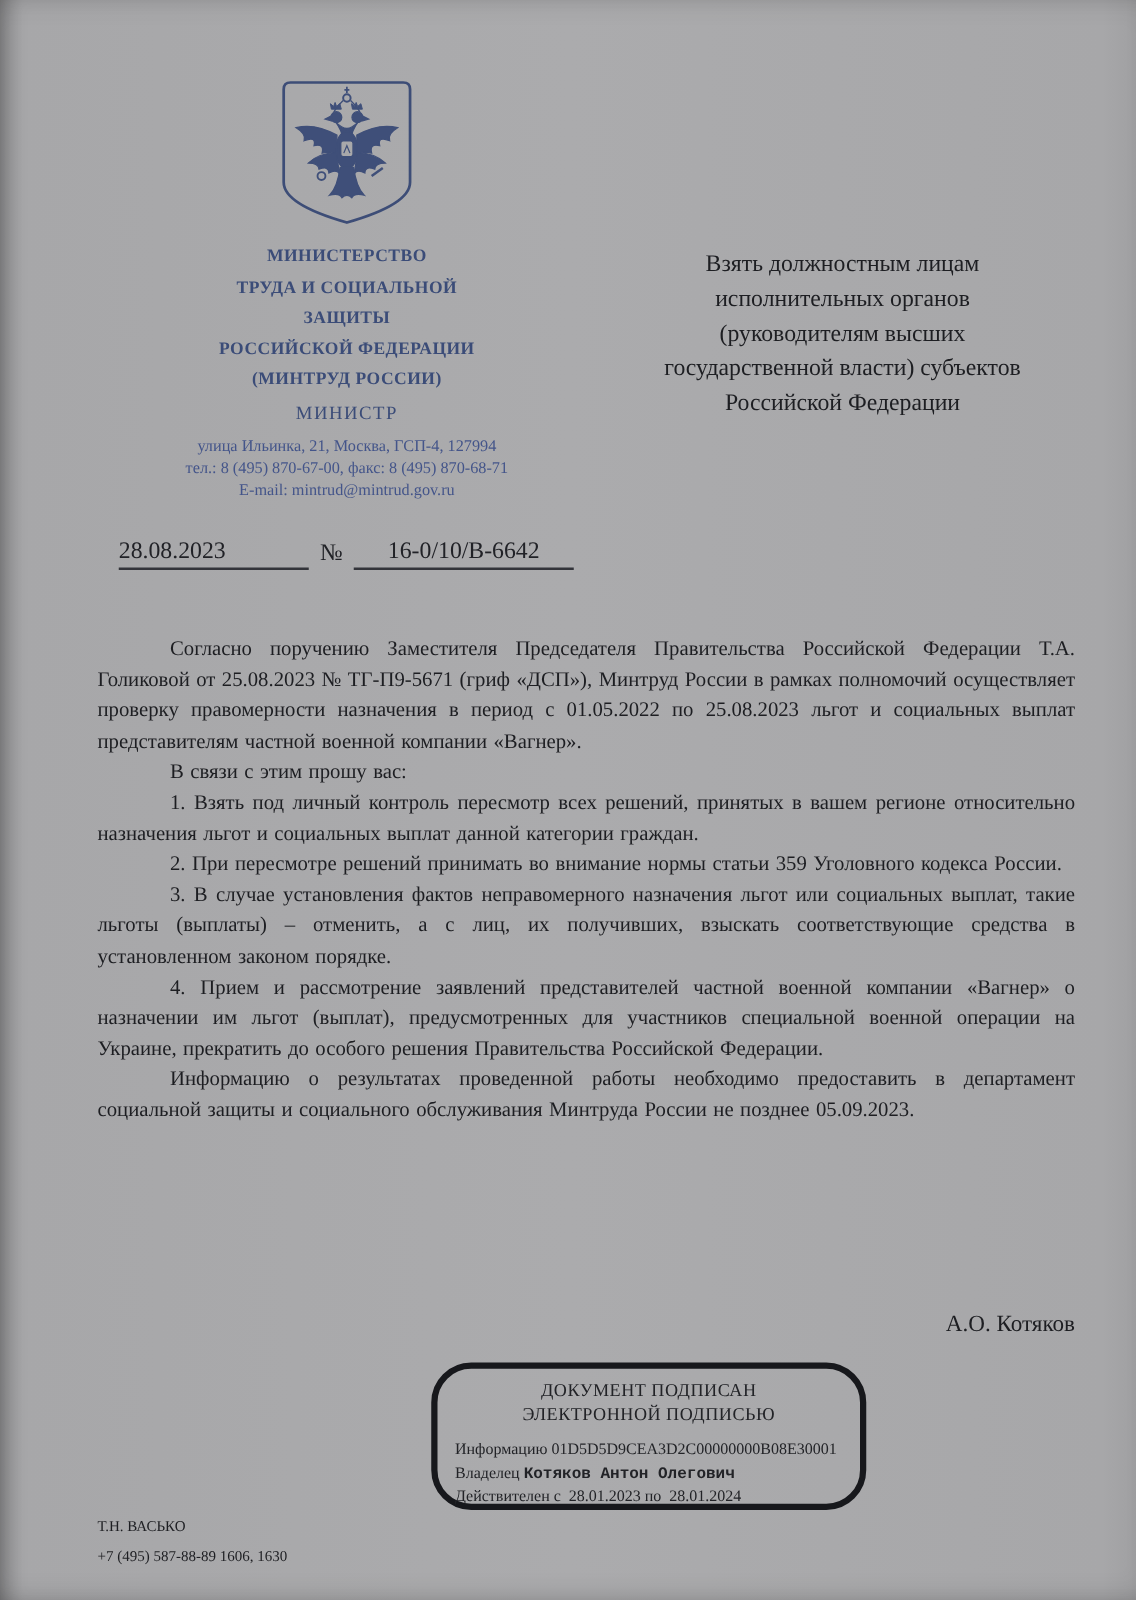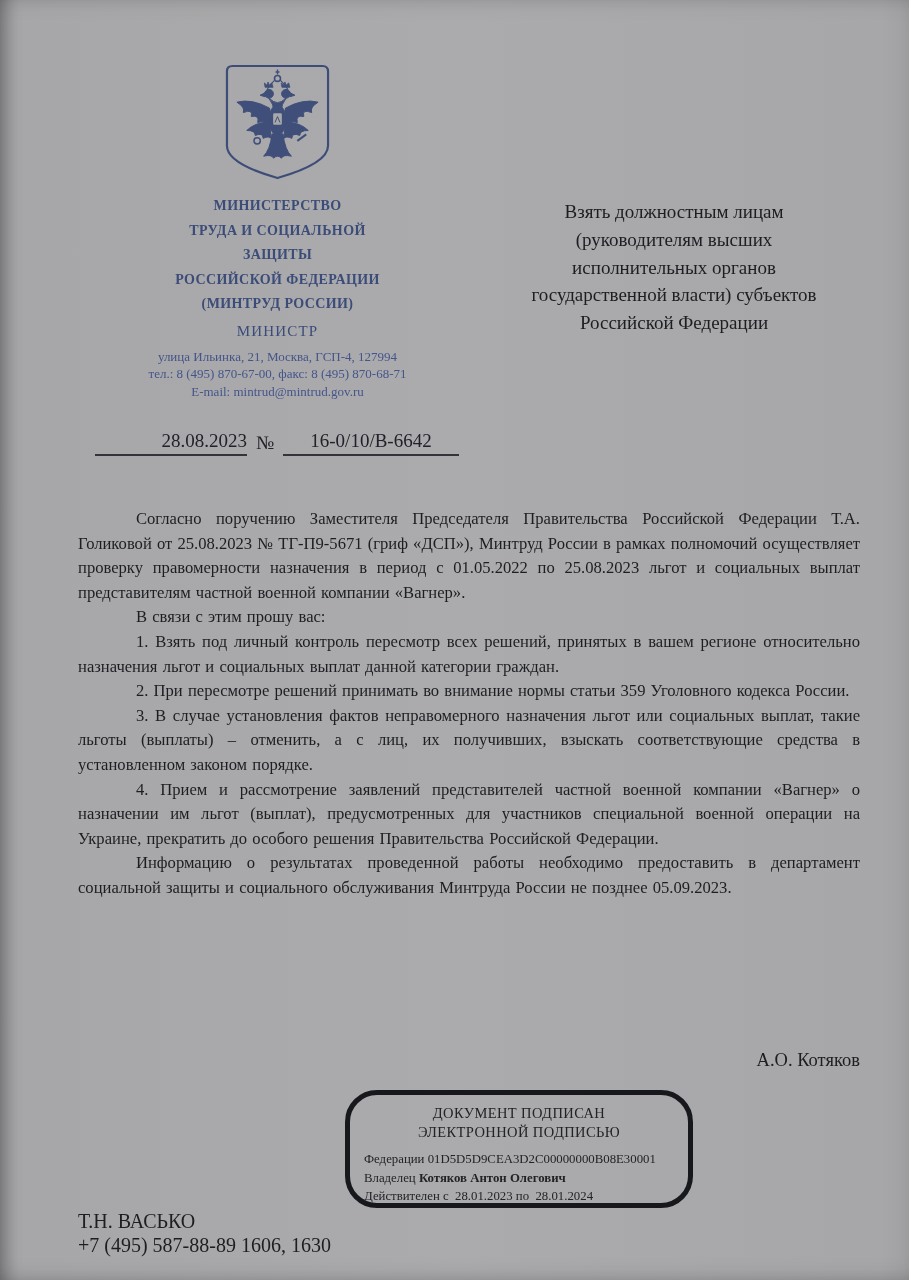--- a/index.html
+++ b/index.html
@@ -46,21 +46,21 @@
   .ref-row {
     position: absolute;
     left: 95px; top: 430px; width: 364px;
     display: flex;
     align-items: flex-end;
     color: #212227;
     font-size: 19px;
   }
   .ref-date {
     flex: 0 0 152px;
-    text-align: right;
+    text-align: left;
     border-bottom: 2px solid #33343a;
     padding-bottom: 2px;
   }
   .ref-no {
     flex: 0 0 36px;
     text-align: center;
     padding-bottom: 2px;
   }
   .ref-num {
     flex: 1;
@@ -108,27 +108,27 @@
     color: #222327;
   }
   .stamp-title {
     text-align: center;
     font-size: 14.5px;
     line-height: 18.5px;
     letter-spacing: 0.4px;
   }
   .stamp-details { margin-top: 9px; font-size: 12.8px; line-height: 18.6px; }
   .stamp-line { white-space: pre-wrap; }
-  .stamp-owner-name { font-weight: bold; }
+  .stamp-owner-name { font-weight: bold; font-family: Liberation Mono, monospace; }
 
   
   .footer {
     position: absolute;
     left: 78px; top: 1210px;
-    font-size: 20px;
+    font-size: 12px;
     line-height: 23.5px;
     color: #1d1e22;
   }
 </style>
 </head>
 <body>
 
 <div class="page">
 
   <div class="letterhead">
@@ -178,22 +178,22 @@
   </div>
 
   <div class="ref-row">
     <span class="ref-date">28.08.2023</span>
     <span class="ref-no">№</span>
     <span class="ref-num">16-0/10/В-6642</span>
   </div>
 
   <div class="recipient">
       <div>Взять должностным лицам</div>
+      <div>исполнительных органов</div>
       <div>(руководителям высших</div>
-      <div>исполнительных органов</div>
       <div>государственной власти) субъектов</div>
       <div>Российской Федерации</div>
     </div>
 
   <div class="body-text">
       <p>Согласно поручению Заместителя Председателя Правительства Российской Федерации Т.А. Голиковой от 25.08.2023 № ТГ-П9-5671 (гриф «ДСП»), Минтруд России в рамках полномочий осуществляет проверку правомерности назначения в период с 01.05.2022 по 25.08.2023 льгот и социальных выплат представителям частной военной компании «Вагнер».</p>
       <p>В связи с этим прошу вас:</p>
       <p>1. Взять под личный контроль пересмотр всех решений, принятых в вашем регионе относительно назначения льгот и социальных выплат данной категории граждан.</p>
       <p>2. При пересмотре решений принимать во внимание нормы статьи 359 Уголовного кодекса России.</p>
       <p>3. В случае установления фактов неправомерного назначения льгот или социальных выплат, такие льготы (выплаты) – отменить, а с лиц, их получивших, взыскать соответствующие средства в установленном законом порядке.</p>
@@ -202,21 +202,21 @@
     </div>
 
   <div class="signature">А.О. Котяков</div>
 
   <div class="stamp">
     <div class="stamp-title">
       <div>ДОКУМЕНТ ПОДПИСАН</div>
       <div>ЭЛЕКТРОННОЙ ПОДПИСЬЮ</div>
     </div>
     <div class="stamp-details">
-      <div class="stamp-line"><span>Федерации </span><span>01D5D5D9CEA3D2C00000000B08E30001</span></div>
+      <div class="stamp-line"><span>Информацию </span><span>01D5D5D9CEA3D2C00000000B08E30001</span></div>
       <div class="stamp-line"><span>Владелец </span><span class="stamp-owner-name">Котяков Антон Олегович</span></div>
       <div class="stamp-line">Действителен с  28.01.2023 по  28.01.2024</div>
     </div>
   </div>
 
   <div class="footer">
     <div>Т.Н. ВАСЬКО</div>
     <div>+7 (495) 587-88-89 1606, 1630</div>
   </div>
 

